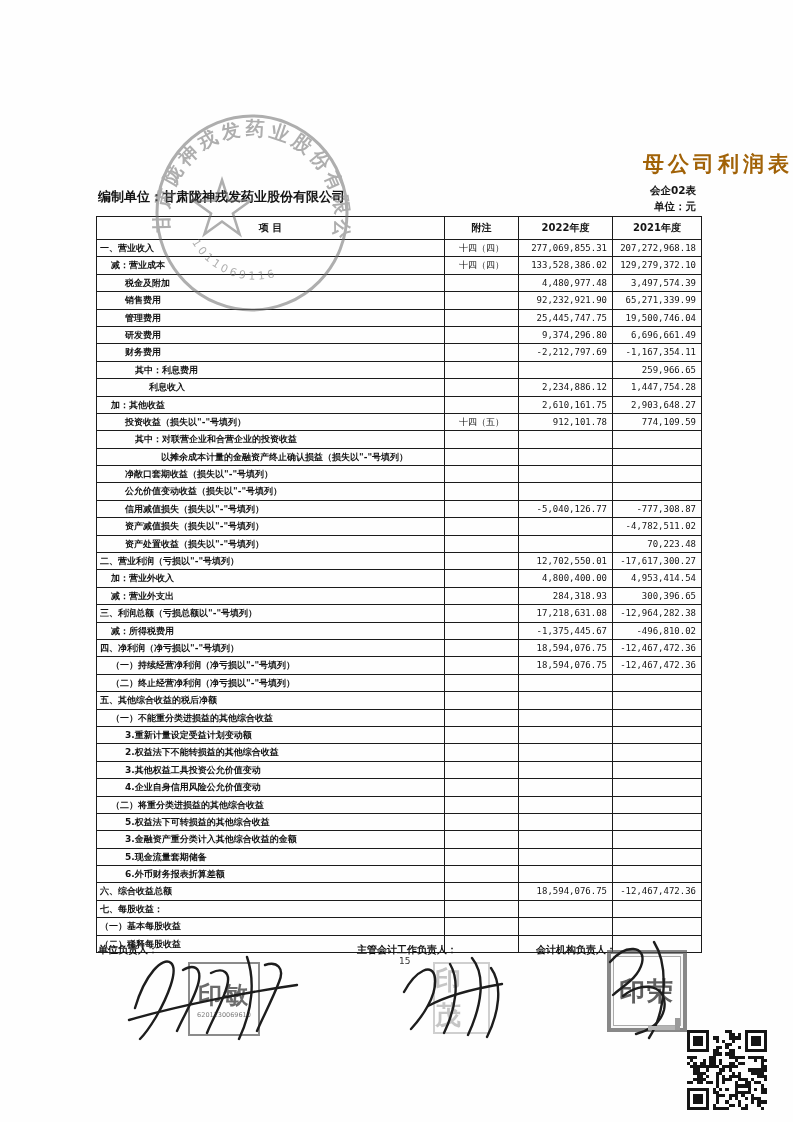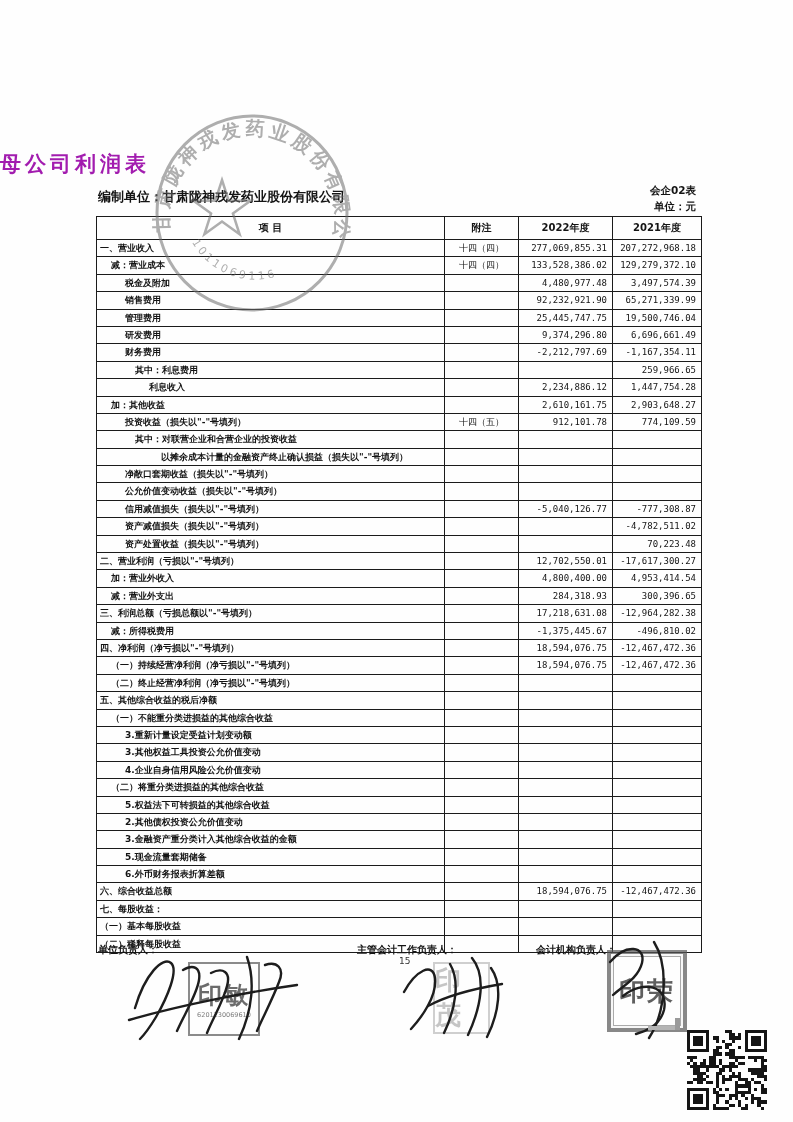--- a/index.html
+++ b/index.html
@@ -1,19 +1,19 @@
 <!DOCTYPE html>
 <html><head>
 <meta charset="utf-8">
 <style>
   html,body{margin:0;padding:0;background:#ffffff;}
   .page{position:relative;width:793px;height:1122px;background:#fefefe;overflow:hidden;
         font-family:"DejaVu Sans",sans-serif;color:#141414;}
-  .title{position:absolute;top:150px;left:0;width:100%;text-align:left;
-         font-size:21px;font-weight:bold;letter-spacing:4px;color:#a21caf;}
+  .title{position:absolute;top:150px;left:0;width:100%;text-align:right;
+         font-size:21px;font-weight:bold;letter-spacing:4px;color:#a16207;}
   .form-code{position:absolute;top:184px;right:97px;font-size:10.5px;font-weight:bold;}
   .prepared{position:absolute;top:188px;left:98px;font-size:13px;font-weight:bold;}
   .unit{position:absolute;top:200px;right:97px;font-size:10.5px;font-weight:bold;}
 
   .fin-table{position:absolute;left:96px;top:216px;width:604px;
              border:1.5px solid #1b1b1b;border-bottom:none;background:rgba(255,255,255,.0);}
   .trow{display:flex;border-bottom:1px solid #1b1b1b;height:16.4px;line-height:16.4px;}
   .trow.head{height:22px;line-height:22px;font-weight:bold;}
   .cell{box-sizing:border-box;border-right:1px solid #1b1b1b;overflow:hidden;white-space:nowrap;}
   .cell:last-child{border-right:none;text-align:right;}
@@ -235,45 +235,45 @@
           <div class="cell c-num"></div>
           <div class="cell c-num2"></div>
         </div>
         <div class="trow">
           <div class="cell c-label" style="padding-left: 28px;">3.重新计量设定受益计划变动额</div>
           <div class="cell c-note"></div>
           <div class="cell c-num"></div>
           <div class="cell c-num2"></div>
         </div>
         <div class="trow">
+          <div class="cell c-label" style="padding-left: 28px;">2.权益法下不能转损益的其他综合收益</div>
+          <div class="cell c-note"></div>
+          <div class="cell c-num"></div>
+          <div class="cell c-num2"></div>
+        </div>
+        <div class="trow">
           <div class="cell c-label" style="padding-left: 28px;">3.其他权益工具投资公允价值变动</div>
           <div class="cell c-note"></div>
           <div class="cell c-num"></div>
           <div class="cell c-num2"></div>
         </div>
         <div class="trow">
           <div class="cell c-label" style="padding-left: 28px;">4.企业自身信用风险公允价值变动</div>
           <div class="cell c-note"></div>
           <div class="cell c-num"></div>
           <div class="cell c-num2"></div>
         </div>
         <div class="trow">
           <div class="cell c-label" style="padding-left: 14px;">（二）将重分类进损益的其他综合收益</div>
           <div class="cell c-note"></div>
           <div class="cell c-num"></div>
           <div class="cell c-num2"></div>
         </div>
         <div class="trow">
           <div class="cell c-label" style="padding-left: 28px;">5.权益法下可转损益的其他综合收益</div>
-          <div class="cell c-note"></div>
-          <div class="cell c-num"></div>
-          <div class="cell c-num2"></div>
-        </div>
-        <div class="trow">
-          <div class="cell c-label" style="padding-left: 28px;">2.其他债权投资公允价值变动</div>
           <div class="cell c-note"></div>
           <div class="cell c-num"></div>
           <div class="cell c-num2"></div>
         </div>
         <div class="trow">
           <div class="cell c-label" style="padding-left: 28px;">3.金融资产重分类计入其他综合收益的金额</div>
           <div class="cell c-note"></div>
           <div class="cell c-num"></div>
           <div class="cell c-num2"></div>
         </div>

